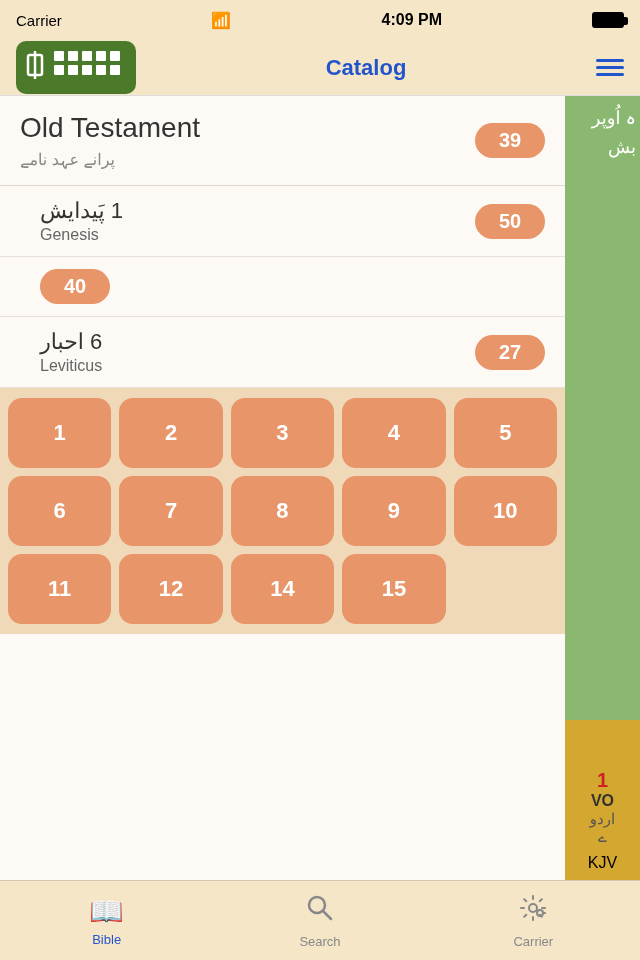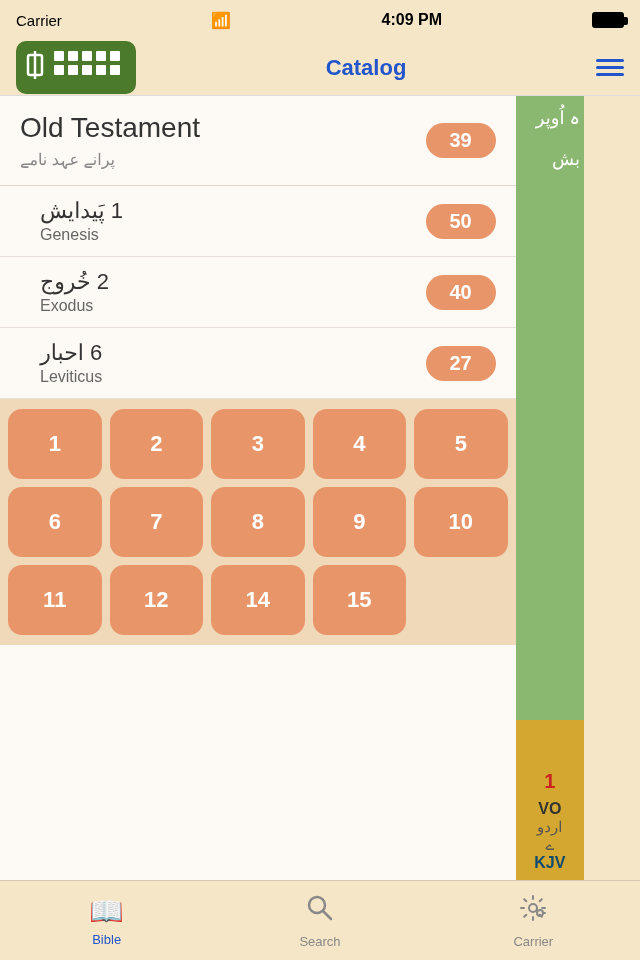--- a/index.html
+++ b/index.html
@@ -89,21 +89,21 @@
     .menu-line {
       width: 28px;
       height: 3px;
       background: #2255cc;
       border-radius: 2px;
     }
 
     
     .main-content {
       display: flex;
-      width: 584px;
+      width: 640px;
       height: calc(960px - 40px - 56px - 80px);
       overflow: hidden;
     }
 
     
     .book-list {
       width: 565px;
       background: #fdf9f4;
       overflow-y: auto;
     }
@@ -193,21 +193,21 @@
       overflow: hidden;
     }
     .right-panel-top {
       flex: 1;
       background: #8ab870;
       display: flex;
       flex-direction: column;
       align-items: flex-end;
       justify-content: flex-start;
       padding: 10px 4px;
-      gap: 16px;
+      gap: 4px;
     }
     .rp-urdu-text {
       color: #fff;
       font-size: 18px;
       direction: rtl;
       text-align: right;
       line-height: 1.4;
     }
     .right-panel-bottom {
       background: #d4a830;
@@ -220,32 +220,31 @@
     }
     .rp-number {
       color: #cc2222;
       font-size: 20px;
       font-weight: bold;
     }
     .rp-label {
       color: #333;
       font-size: 16px;
       font-weight: 600;
-      margin-top: 7px;
     }
     .rp-lang {
       color: #555;
       font-size: 15px;
       direction: rtl;
     }
     .rp-version {
-      color: #0c4a6e;
+      color: #000000;
       font-size: 16px;
-      font-weight: bold;
-      margin-top: 0;
+      font-weight: normal;
+      margin-top: 8px;
     }
 
     
     .tab-bar {
       position: absolute;
       bottom: 0;
       left: 0;
       width: 640px;
       height: 80px;
       background: #f5e6c8;
@@ -338,24 +337,20 @@
 
     <div class="book-row">
       <div class="book-info">
         <span class="book-urdu">1 پَیدایش</span>
         <span class="book-latin">Genesis</span>
       </div>
       <div class="count-badge">50</div>
     </div>
 
     <div class="book-row">
-      <div class="book-info">
-        <span class="book-urdu">2 خُروج</span>
-        <span class="book-latin">Exodus</span>
-      </div>
       <div class="count-badge">40</div>
     </div>
 
     <div class="book-row">
       <div class="book-info">
         <span class="book-urdu">6 احبار</span>
         <span class="book-latin">Leviticus</span>
       </div>
       <div class="count-badge">27</div>
     </div>

